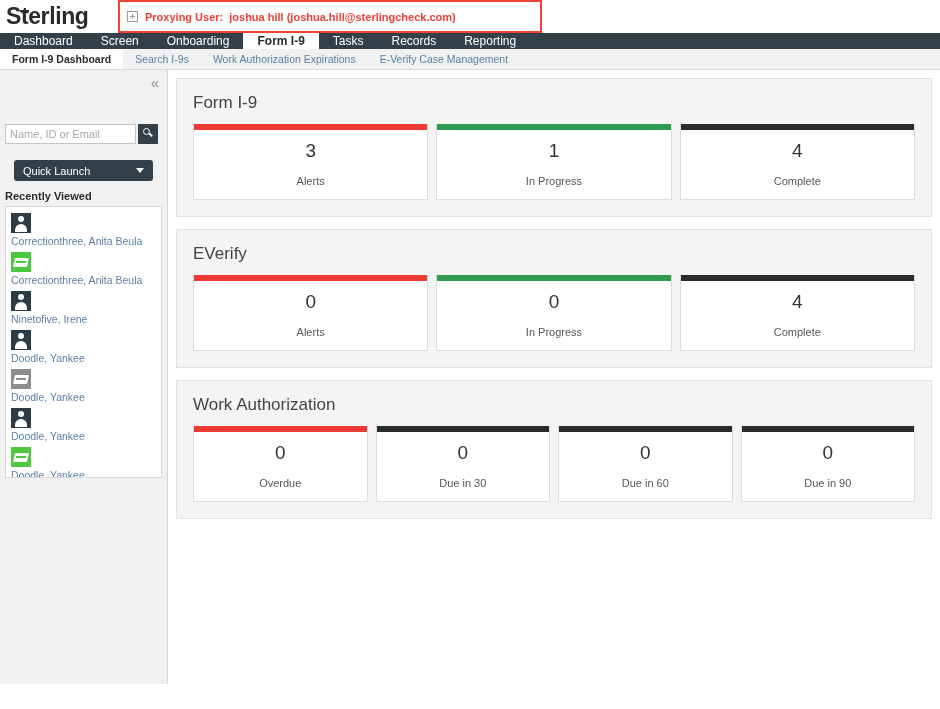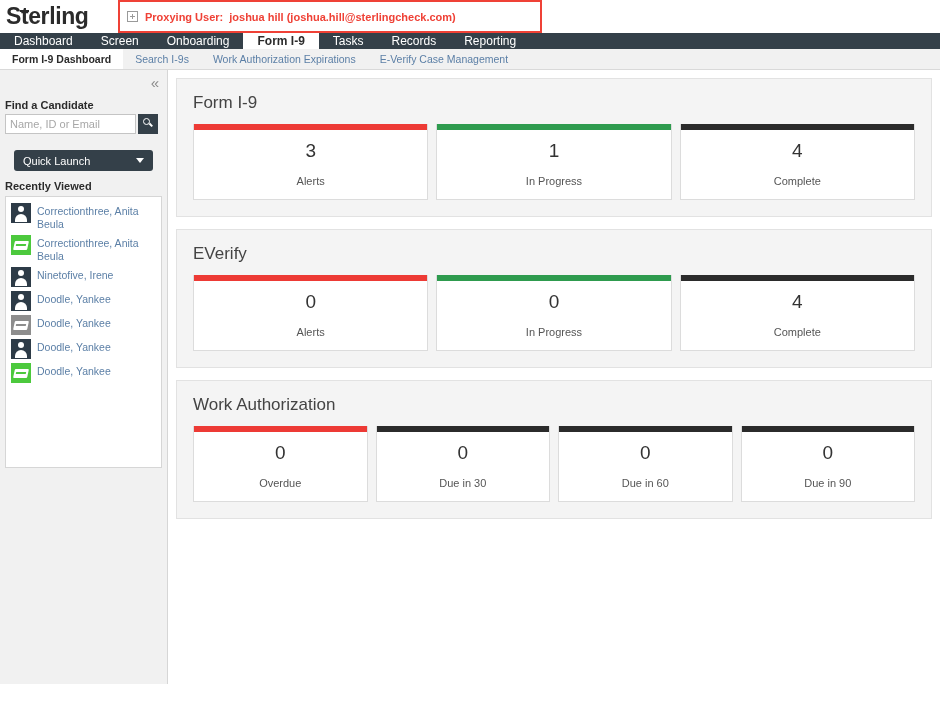--- a/index.html
+++ b/index.html
@@ -178,20 +178,21 @@
   .side-heading {
     font-size: 11px;
     font-weight: bold;
     color: #2b2b2b;
     padding: 5px 0 3px 5px;
   }
 
   .search-row {
     display: flex;
     padding: 0 5px 0 5px;
+    margin-top: 30px;
   }
   .search-input {
     width: 131px;
     height: 20px;
     border: 1px solid #c4c4c4;
     background: #ffffff;
     font-size: 11px;
     color: #333;
     padding: 0 4px;
     font-family: "Liberation Sans", sans-serif;
@@ -263,20 +264,21 @@
     border: 1px solid #d6d6d6;
     height: 272px;
     padding: 4px 0 0 0;
     overflow: hidden;
   }
   .recent-item {
     display: flex;
     align-items: flex-start;
     padding: 2px 4px 2px 5px;
     cursor: pointer;
+    flex-direction: column;
   }
   .ri-icon {
     width: 20px; height: 20px;
     flex: 0 0 auto;
     margin-right: 6px;
     position: relative;
   }
   .ri-icon.person { background: #2d3b47; }
   .ri-icon.person::before {
     content: "";
@@ -414,21 +416,20 @@
   </div>
 
   <div class="body-wrap">
 
     <div class="sidebar">
 
       <div class="collapse-row">
         <span class="collapse-icon">«</span>
       </div>
 
-      <div class="side-heading">Find a Candidate</div>
 
       <div class="search-row">
         <input class="search-input" type="text" placeholder="Name, ID or Email" style="">
         <button class="search-btn">
           <span class="mag"></span>
         </button>
       </div>
 
       <div class="quick-launch">
         <span>Quick Launch</span>

